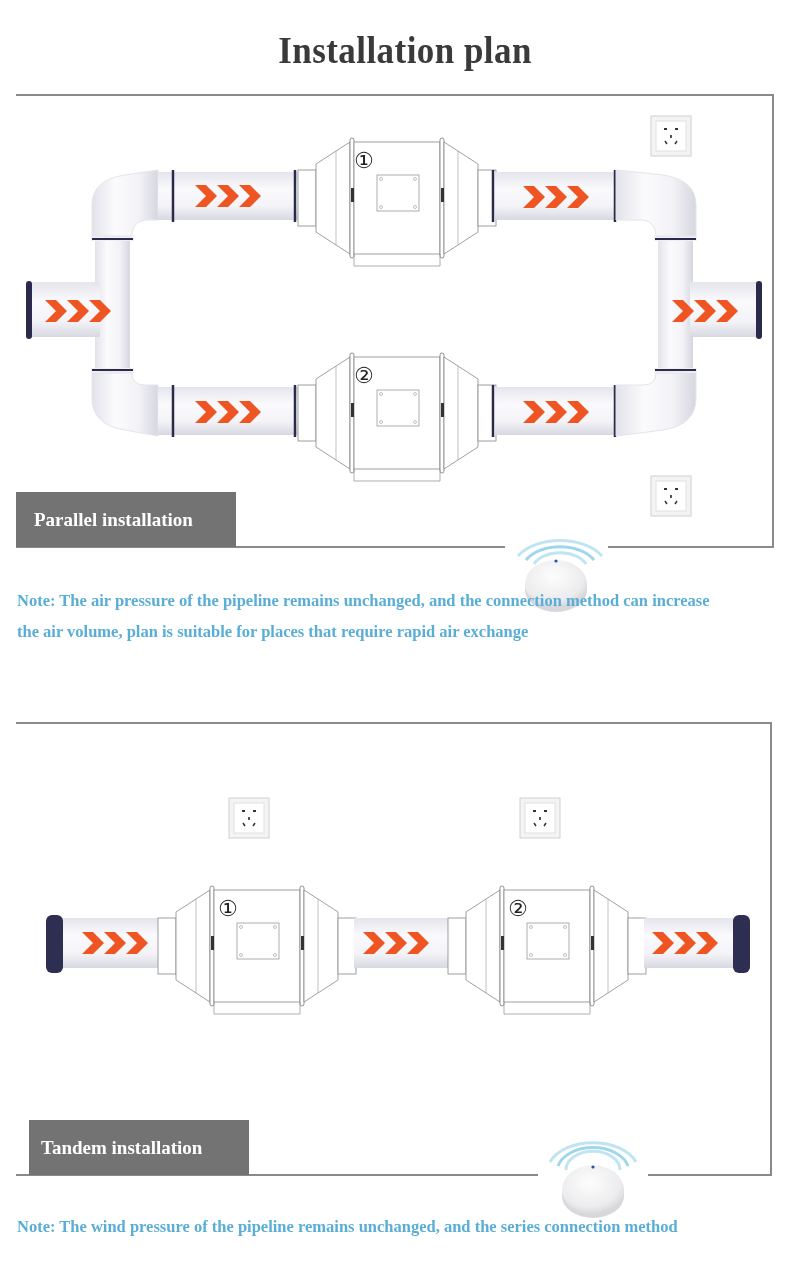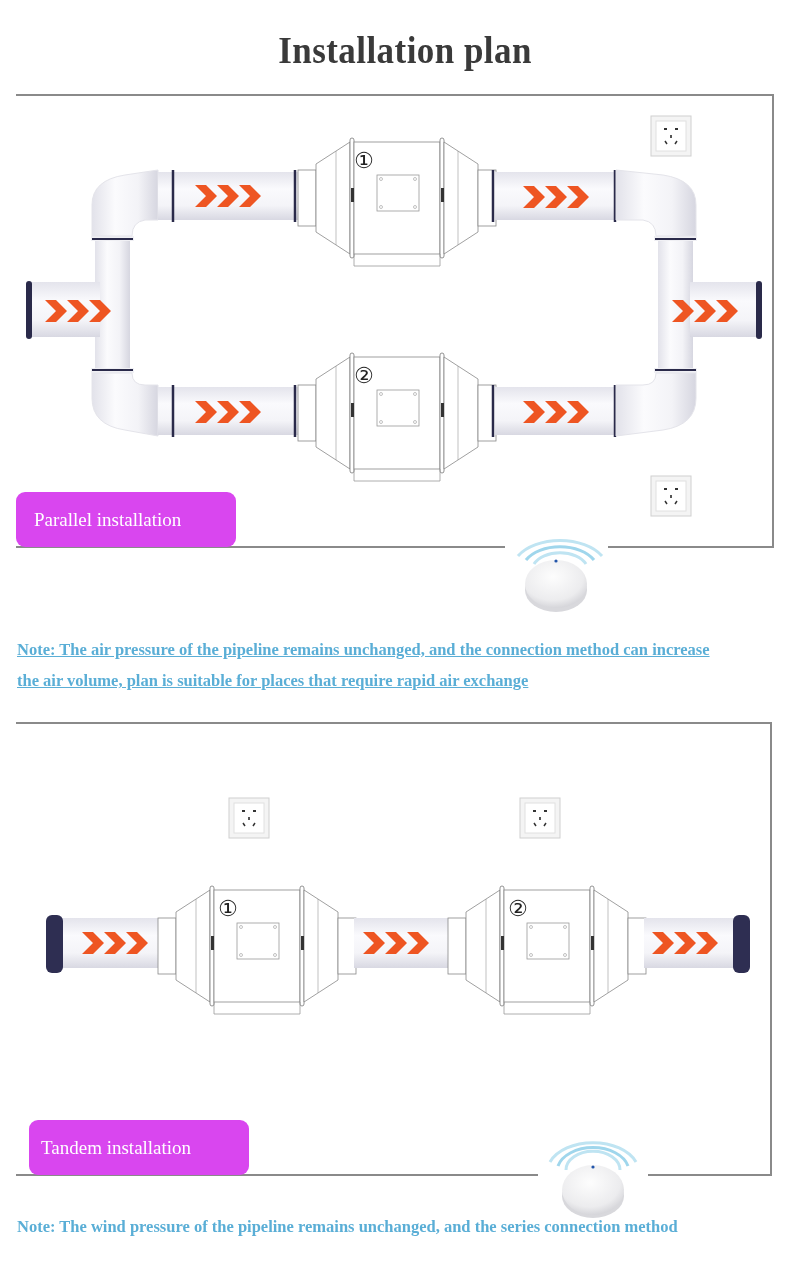--- a/index.html
+++ b/index.html
@@ -6,23 +6,23 @@
   html, body { width: 790px; height: 1287px; background: #ffffff; overflow: hidden; }
   body { position: relative; font-family: "Liberation Serif", serif; }
   .title {
     position: absolute; left: 0; top: 28px; width: 810px; text-align: center;
     font-family: "Liberation Serif", serif; font-weight: bold; font-size: 38px;
     color: #3a3a3a; letter-spacing: 0.5px; transform: scaleX(0.92);
   }
   .panel { position: absolute; left: 0; width: 790px; }
   .panel svg { position: absolute; left: 0; top: 0; }
   .label-box {
-    position: absolute; background: #d946ef; color: #ffffff;
-    font-family: "Liberation Serif", serif; font-weight: normal; font-size: 19px;
-    display: flex; align-items: center; padding-left: 18px; border-radius: 9px;
+    position: absolute; background: #737373; color: #ffffff;
+    font-family: "Liberation Serif", serif; font-weight: bold; font-size: 19px;
+    display: flex; align-items: center; padding-left: 18px;
   }
   .note {
     position: absolute; left: 17px; width: 770px;
     font-family: "Liberation Serif", serif; font-weight: bold;
     font-size: 16.5px; color: #5aaed6; line-height: 31px;
   }
 </style>
 </head>
 <body>
 
@@ -149,21 +149,21 @@
       <ellipse cx="556" cy="584" rx="31" ry="24" fill="url(#ctrl)"></ellipse>
       <circle cx="556" cy="561" r="1.6" fill="#2255aa"></circle>
     </g>
   </svg>
 
   <div style="position:absolute; left:354px; top:148px; font-size:22px; font-family:'DejaVu Sans',sans-serif; color:#222;">①</div>
   <div style="position:absolute; left:354px; top:363px; font-size:22px; font-family:'DejaVu Sans',sans-serif; color:#222;">②</div>
 
   <div class="label-box" style="left:16px; top:492px; width:220px; height:55px;">Parallel installation</div>
 
-  <div class="note" style="top:634px;text-decoration:underline;">
+  <div class="note" style="top:585px;">
     <div>Note: The air pressure of the pipeline remains unchanged, and the connection method can increase</div>
     <div>the air volume, plan is suitable for places that require rapid air exchange</div>
   </div>
 </div>
 
 <div class="panel" style="top:700px; height:587px;">
   <svg width="790" height="587" viewBox="0 0 790 587">
 
     <path d="M16,23 L771,23 L771,475 L648,475 M538,475 L16,475 Z" fill="none" stroke="#8a8a8a" stroke-width="2"></path>
 

